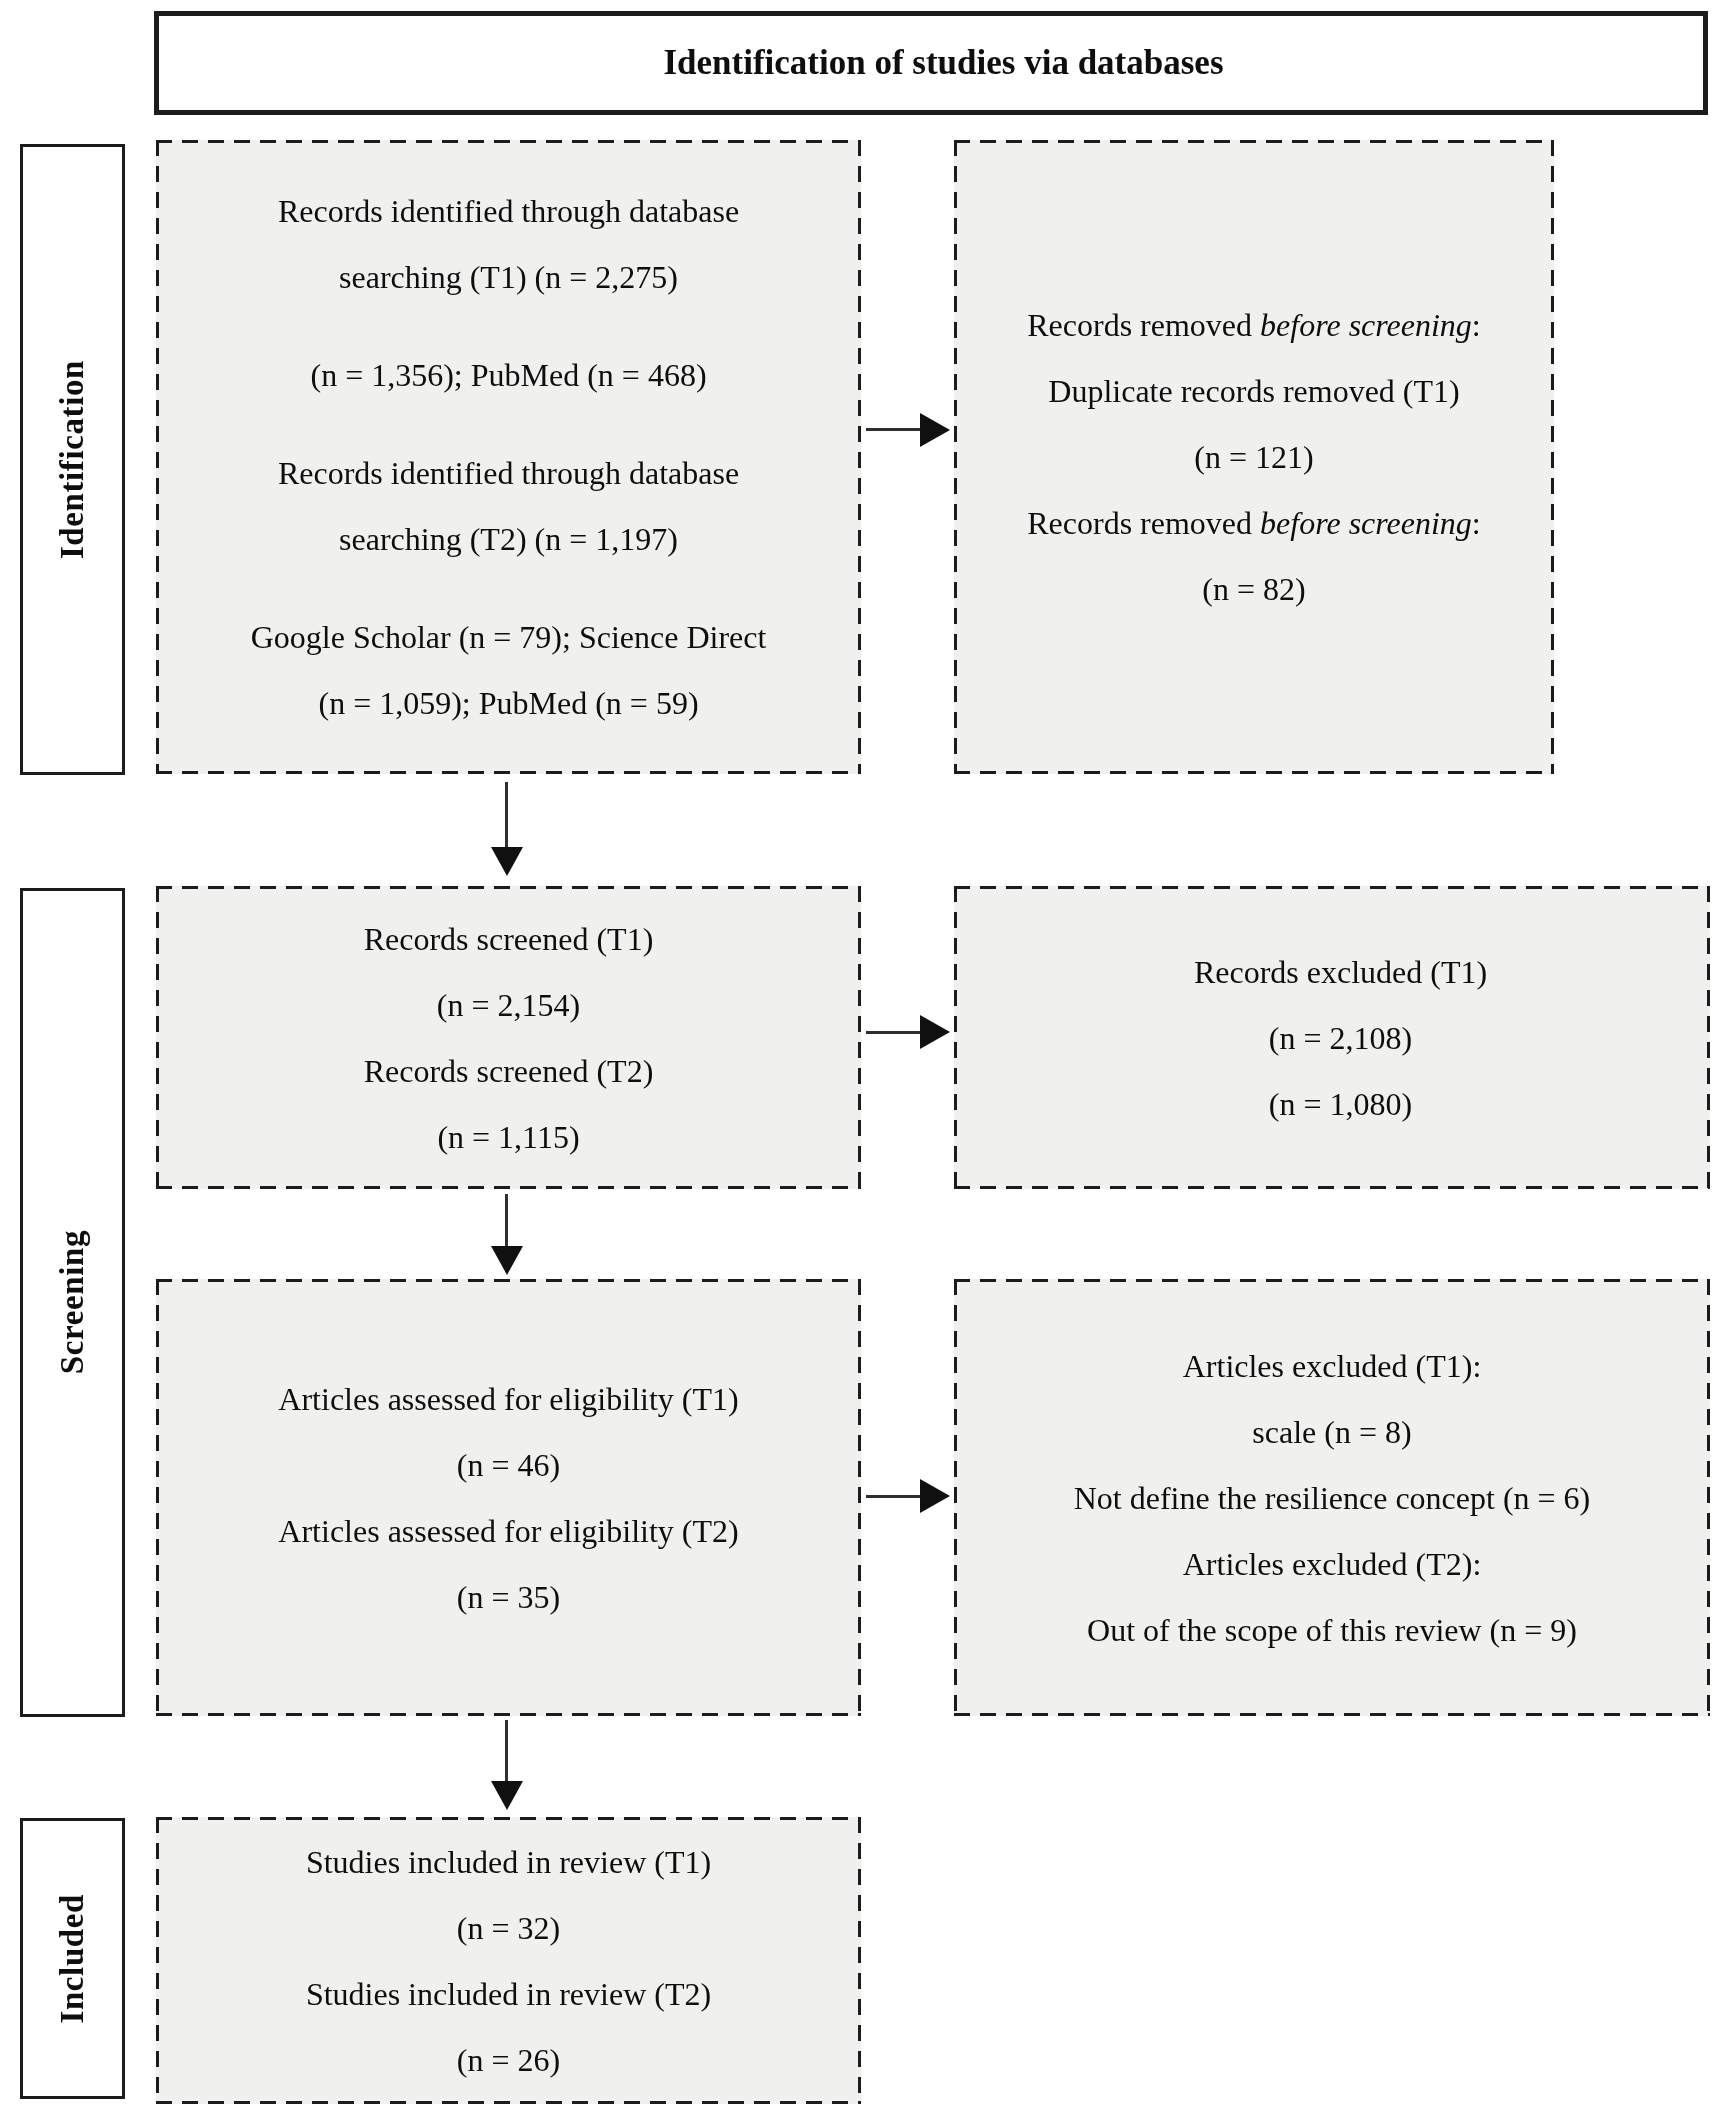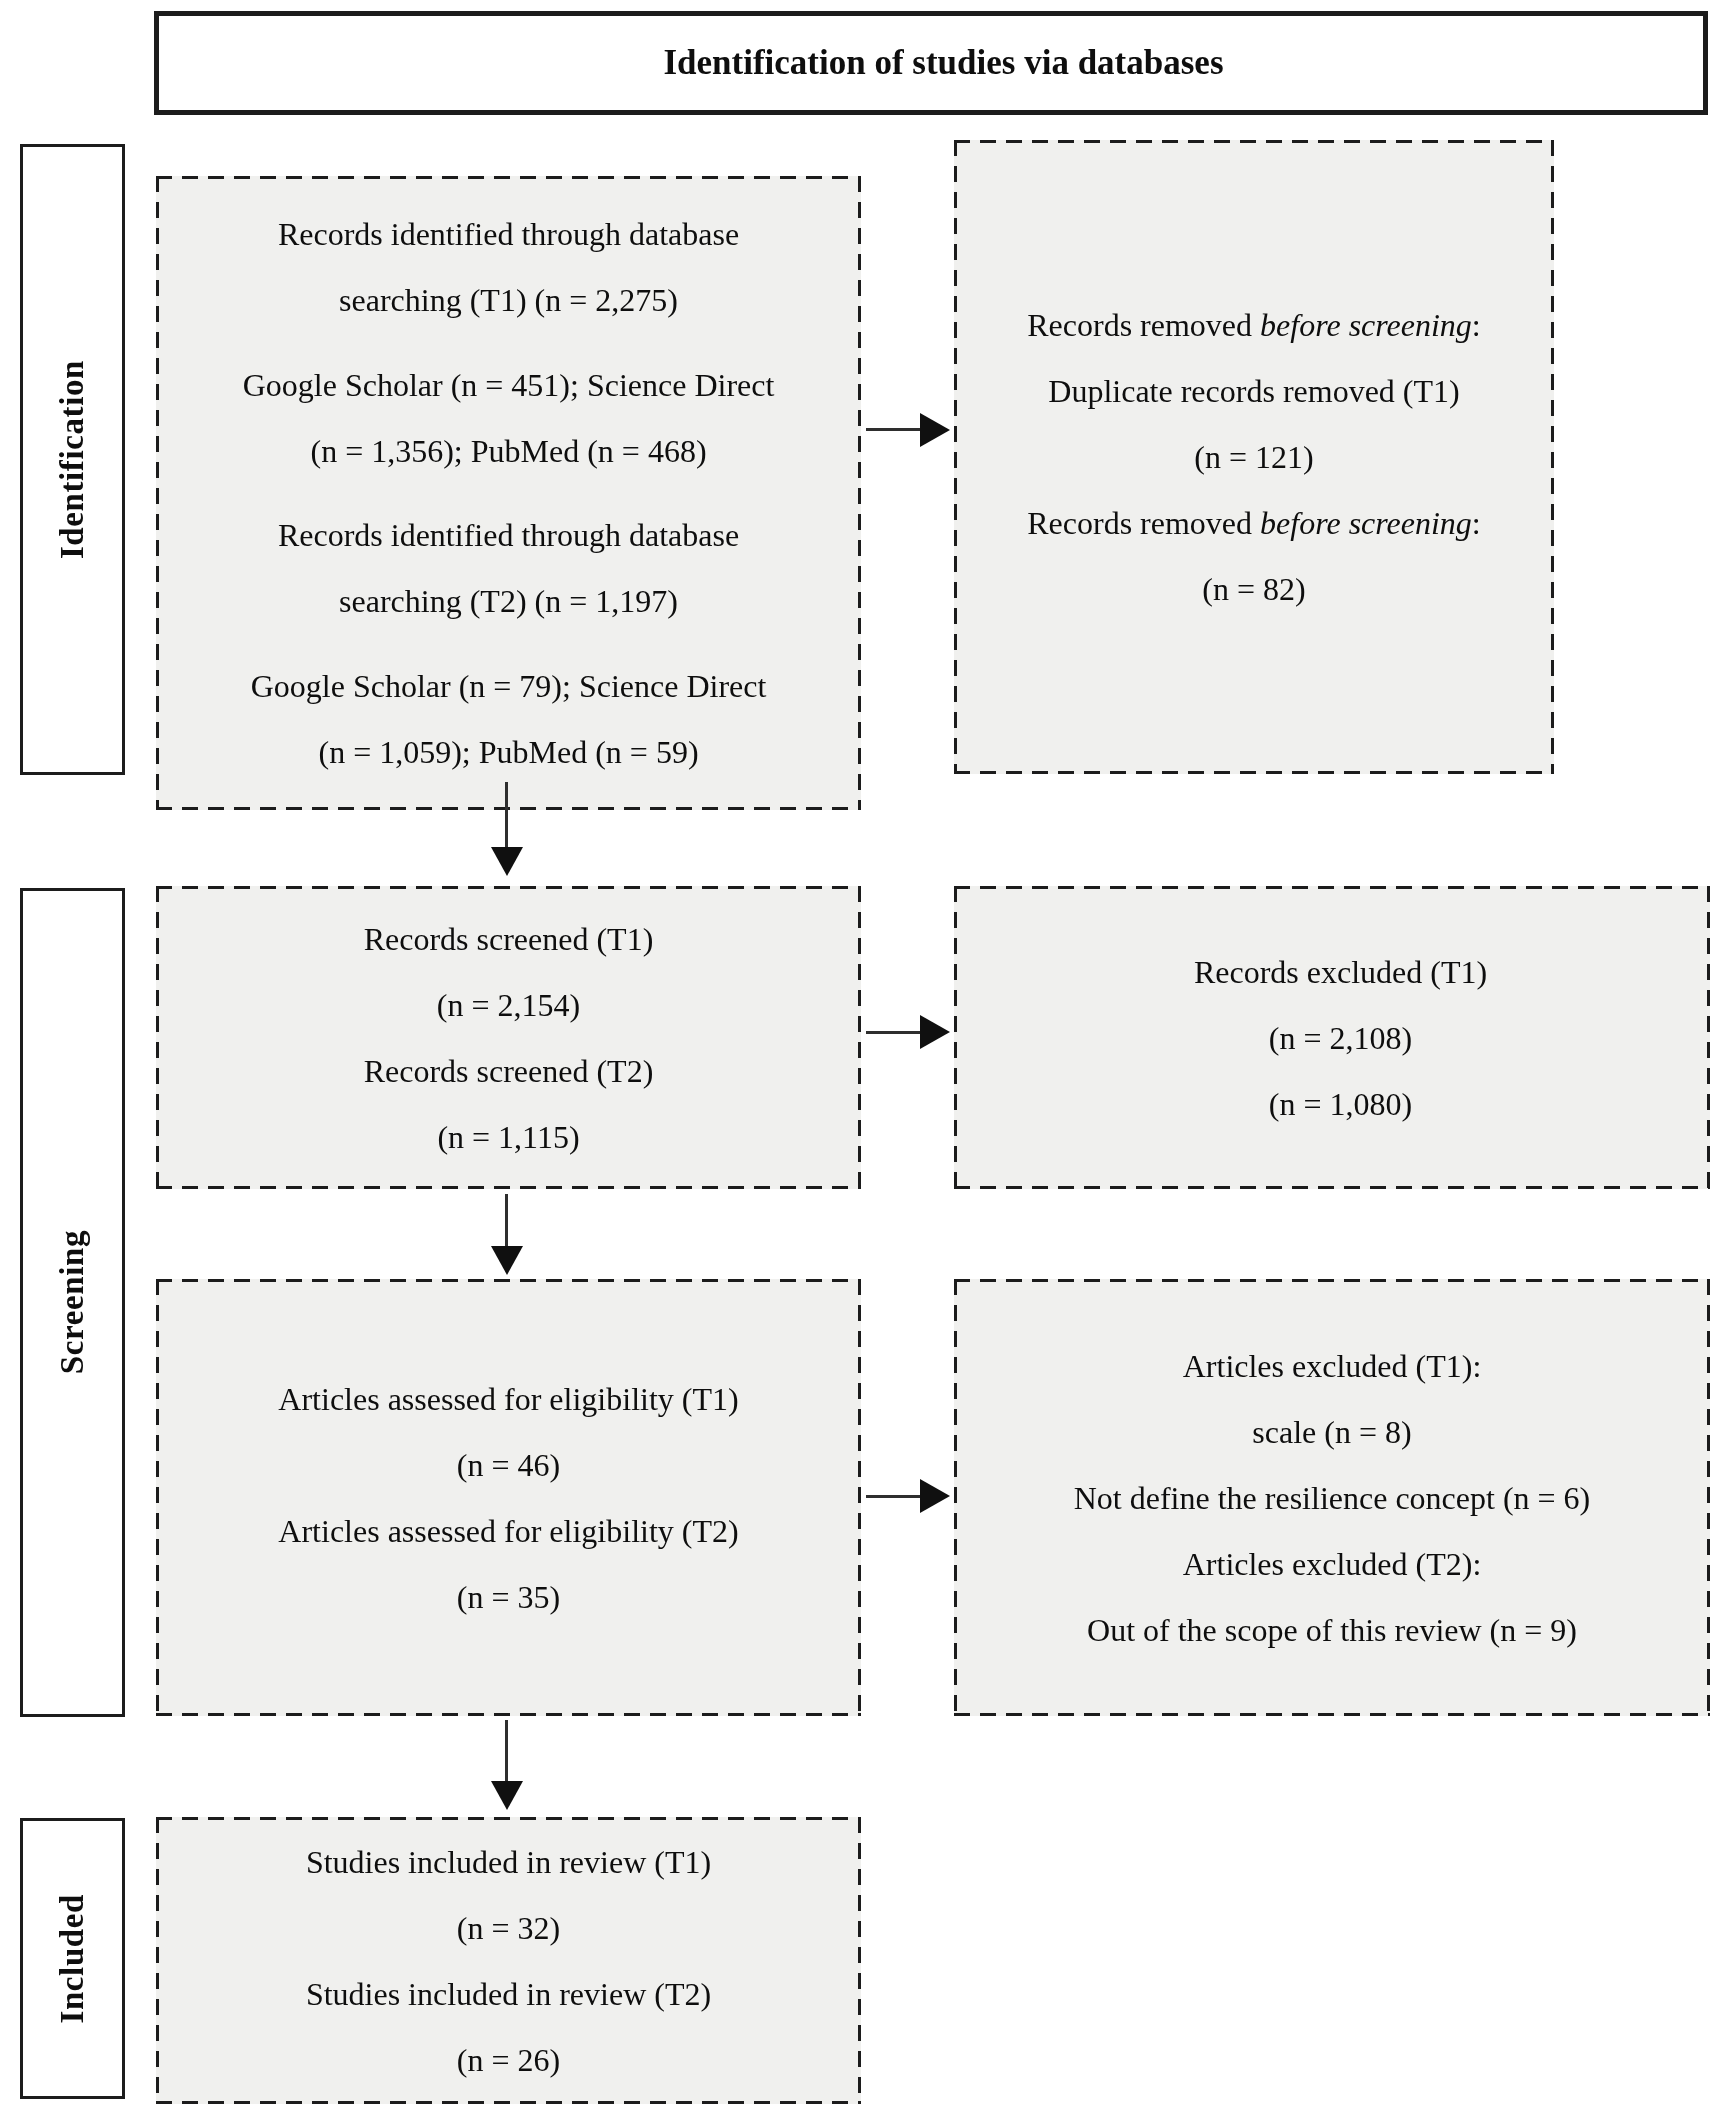--- a/index.html
+++ b/index.html
@@ -37,21 +37,21 @@
     background-image:
       repeating-linear-gradient(90deg,var(--border,#1c1c1c) 0 16.4px,transparent 16.4px 26px),
       repeating-linear-gradient(90deg,var(--border,#1c1c1c) 0 16.4px,transparent 16.4px 26px),
       repeating-linear-gradient(180deg,var(--border,#1c1c1c) 0 16.4px,transparent 16.4px 26px),
       repeating-linear-gradient(180deg,var(--border,#1c1c1c) 0 16.4px,transparent 16.4px 26px);
     background-size:100% 3.2px,100% 3.2px,3.2px 100%,3.2px 100%;
     background-position:top left,bottom left,top left,top right;
     background-repeat:no-repeat;
   }
   .jc-center{justify-content:center;}
-  .jc-evenly{justify-content:space-evenly;margin-top:36px;}
+  .jc-evenly{justify-content:space-evenly;}
   .para{margin:0;}
   .line{white-space:nowrap;}
   .line i{font-style:italic;}
   #box-identified{left:156px;top:140px;width:705px;height:634px;}
   #box-removed{left:954px;top:140px;width:600px;height:634px;}
   #box-screened{left:156px;top:886px;width:705px;height:303px;}
   #box-excluded-records{left:954px;top:886px;width:756px;height:303px;padding-left:32px;}
   #box-assessed{left:156px;top:1279px;width:705px;height:437px;}
   #box-excluded-articles{left:954px;top:1279px;width:756px;height:437px;}
   #box-included-studies{left:156px;top:1817px;width:705px;height:287px;}
@@ -83,21 +83,20 @@
   <div class="phase-box" id="phase-included">
     <span class="vtext">Included</span>
   </div>
 
   <div class="gbox jc-evenly" id="box-identified">
     <div class="para">
       <div class="line">Records identified through database</div>
       <div class="line">searching (T1) (n = 2,275)</div>
     </div>
     <div class="para">
-      <div class="line">Google Scholar (n = 451); Science Direct</div>
       <div class="line">(n = 1,356); PubMed (n = 468)</div>
     </div>
     <div class="para">
       <div class="line">Records identified through database</div>
       <div class="line">searching (T2) (n = 1,197)</div>
     </div>
     <div class="para">
       <div class="line">Google Scholar (n = 79); Science Direct</div>
       <div class="line">(n = 1,059); PubMed (n = 59)</div>
     </div>

